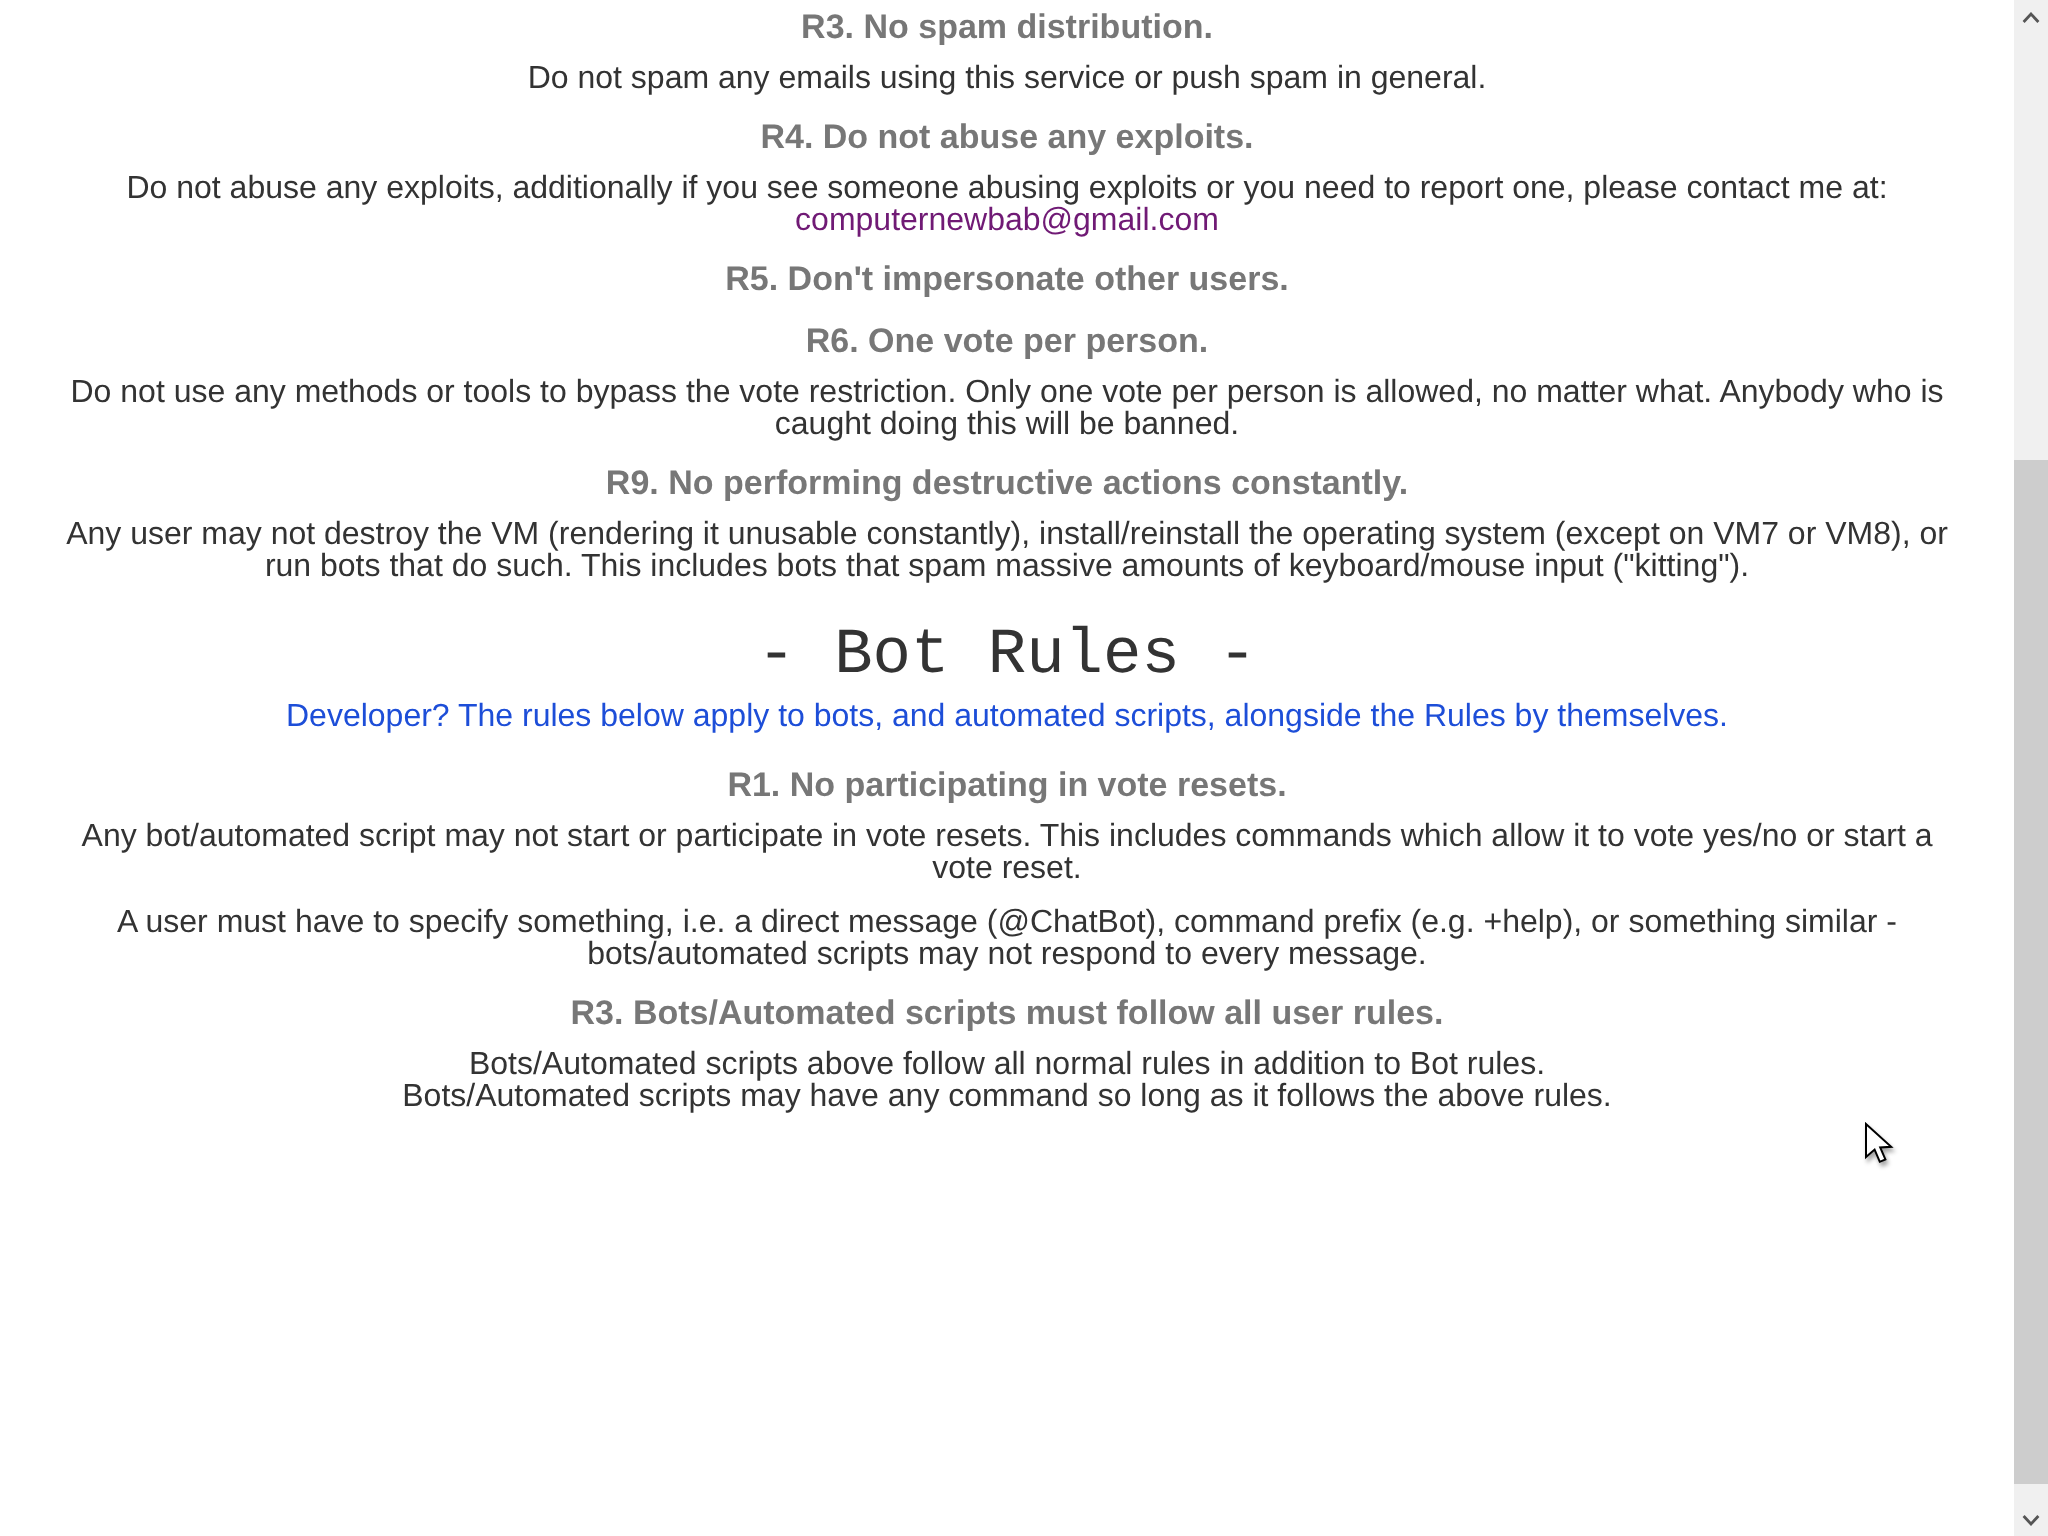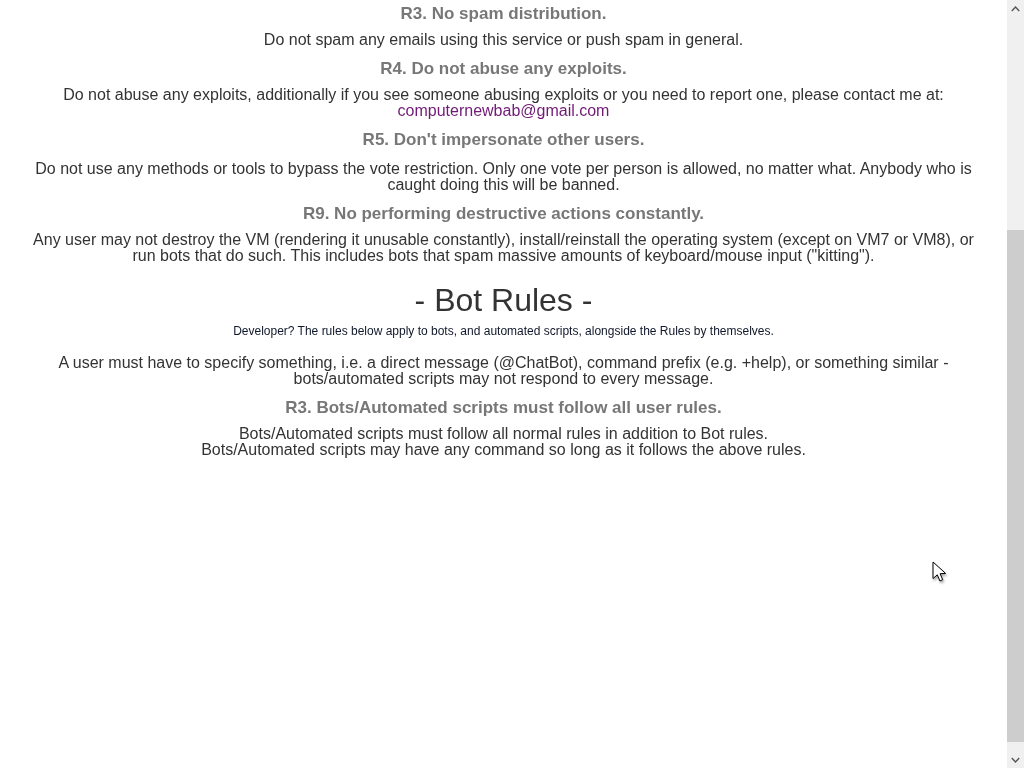--- a/index.html
+++ b/index.html
@@ -46,24 +46,25 @@
     color: #701a75;
     text-decoration: none;
     cursor: pointer;
   }
   .bot-title {
     font-size: 32px;
     font-weight: normal;
     color: #333333;
     line-height: 36px;
     margin: 18px 0 0 0;
+    font-family: Liberation Mono, monospace;
   }
   .bot-intro {
-    font-size: 12px;
-    color: #0f172a;
+    font-size: 16px;
+    color: #1d4ed8;
     line-height: 16px;
     margin: 5px 0 16px 0;
   }
   
   .scrollbar {
     position: absolute;
     top: 0; right: 0;
     width: 17px; height: 768px;
     background: #f0f0f0;
   }
@@ -109,44 +110,47 @@
       <div class="rule">
         <h3 class="rule-title">R4. Do not abuse any exploits.</h3>
         <p class="rule-desc"><span>Do not abuse any exploits, additionally if you see someone abusing exploits or you need to report one, please contact me at: </span><a class="email-link">computernewbab@gmail.com</a></p>
       </div>
 
       <div class="rule">
         <h3 class="rule-title">R5. Don't impersonate other users.</h3>
       </div>
 
       <div class="rule">
+        <h3 class="rule-title">R6. One vote per person.</h3>
         <p class="rule-desc">Do not use any methods or tools to bypass the vote restriction. Only one vote per person is allowed, no matter what. Anybody who is caught doing this will be banned.</p>
       </div>
 
 
 
       <div class="rule">
         <h3 class="rule-title">R9. No performing destructive actions constantly.</h3>
         <p class="rule-desc">Any user may not destroy the VM (rendering it unusable constantly), install/reinstall the operating system (except on VM7 or VM8), or run bots that do such. This includes bots that spam massive amounts of keyboard/mouse input ("kitting").</p>
       </div>
 
 
       <h1 class="bot-title">- Bot Rules -</h1>
       <p class="bot-intro">Developer? The rules below apply to bots, and automated scripts, alongside the Rules by themselves.</p>
 
       <div class="rule">
+        <h3 class="rule-title">R1. No participating in vote resets.</h3>
+        <p class="rule-desc">Any bot/automated script may not start or participate in vote resets. This includes commands which allow it to vote yes/no or start a vote reset.</p>
       </div>
 
       <div class="rule">
         <p class="rule-desc">A user must have to specify something, i.e. a direct message (@ChatBot), command prefix (e.g. +help), or something similar - bots/automated scripts may not respond to every message.</p>
       </div>
 
       <div class="rule">
         <h3 class="rule-title">R3. Bots/Automated scripts must follow all user rules.</h3>
-        <p class="rule-desc">Bots/Automated scripts must follow all normal rules in addition to Bot rules.</p>
+        <p class="rule-desc">Bots/Automated scripts above follow all normal rules in addition to Bot rules.</p>
         <p class="rule-desc" style="margin-top:0;">Bots/Automated scripts may have any command so long as it follows the above rules.</p>
       </div>
 
     </div>
   </div>
 
   <div class="scrollbar">
     <div class="scroll-btn up">
       <svg width="9" height="6" viewBox="0 0 9 6">
         <polyline points="0.8,5 4.5,1 8.2,5" fill="none" stroke="#555555" stroke-width="1.4"></polyline>

